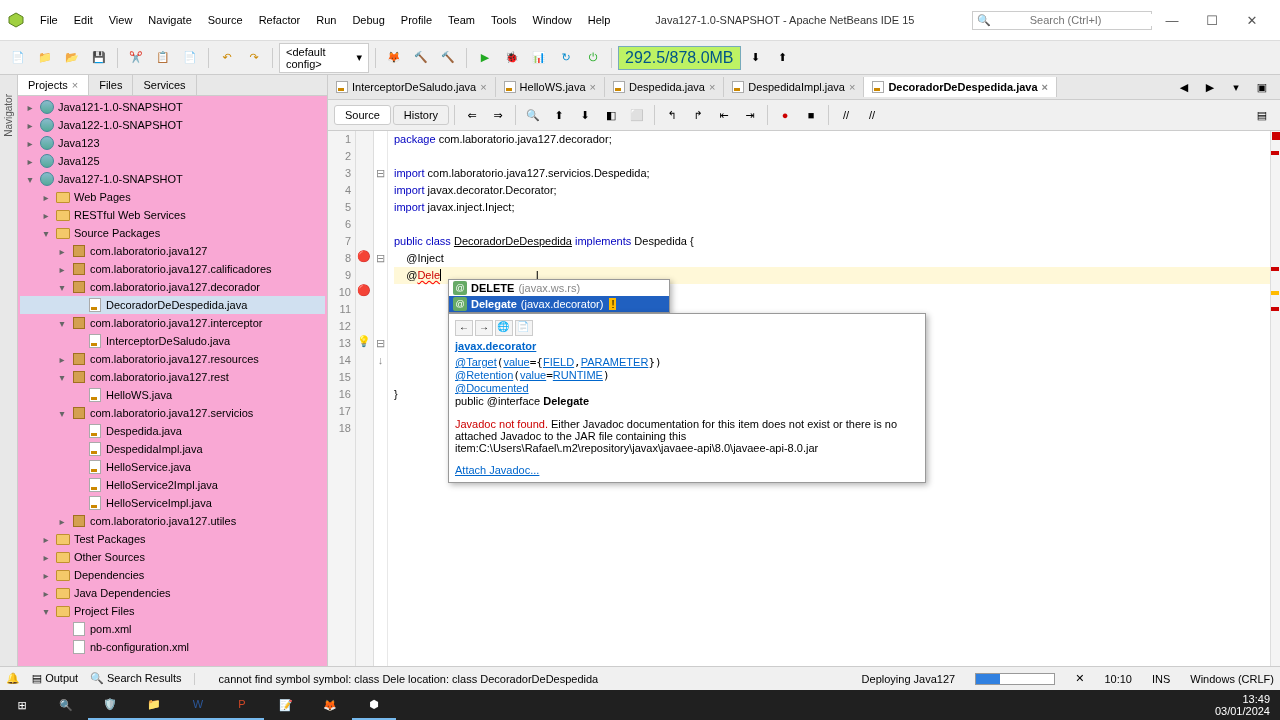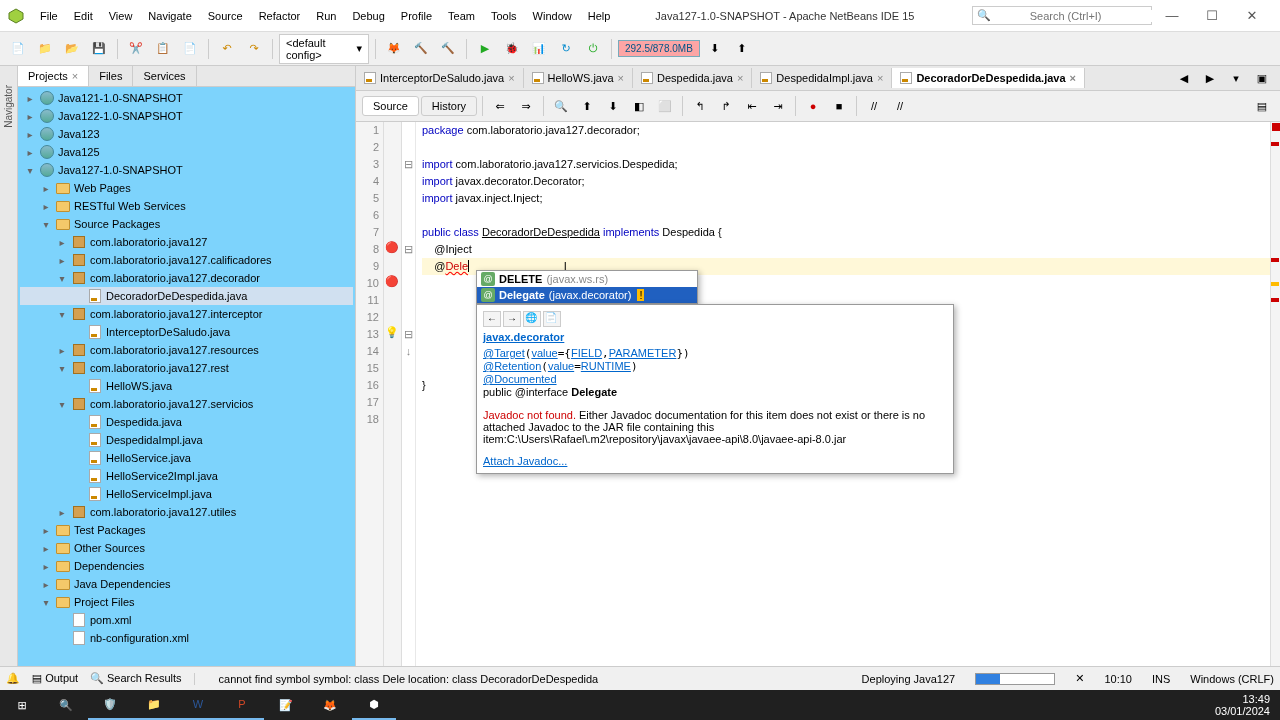--- a/index.html
+++ b/index.html
@@ -1,32 +1,32 @@
 <!DOCTYPE html>
 <html><head>
 <meta charset="utf-8">
 <style>
 * { margin: 0; padding: 0; box-sizing: border-box; font-family: Tahoma, sans-serif; font-size: 11px; }
 body { background: #f0f0f0; width: 1280px; height: 720px; overflow: hidden; position: relative; }
-.titlebar { height: 32px; background: #fff; display: flex; align-items: center; padding: 0 8px; border-bottom: 1px solid #ddd; }
+.titlebar { height: 41px; background: #fff; display: flex; align-items: center; padding: 0 8px; border-bottom: 1px solid #ddd; }
 .titlebar .logo { width: 16px; height: 16px; margin-right: 8px; }
 .menuitem { padding: 4px 8px; cursor: pointer; }
 .titlebar .title { margin-left: 37px; color: #333; text-align: right; }
 .titlebar .search { margin-left: auto; display: flex; align-items: center; border: 1px solid #ccc; padding: 2px 4px; width: 180px; }
 .titlebar .search input { border: none; outline: none; color: #999; flex: 1; margin-left: 39px; }
 .winbtn { width: 40px; text-align: center; color: #555; font-size: 13px; }
 .toolbar { height: 34px; background: #f0f0f0; display: flex; align-items: center; padding: 0 6px; gap: 3px; border-bottom: 1px solid #ccc; }
 .tbtn { width: 24px; height: 24px; display: flex; align-items: center; justify-content: center; }
 .tsep { width: 1px; height: 20px; background: #ccc; margin: 0 3px; }
 .config { border: 1px solid #ccc; padding: 2px 6px; background: #fff; width: 90px; display: flex; justify-content: space-between; align-items: center; }
-.memory { background: #fca5a5; border: 1px solid #7ab; padding: 2px 6px; font-size: 10px; color: #058; }
+.memory { background: #bef264; border: 1px solid #7ab; padding: 2px 6px; font-size: 16px; color: #058; }
 .main { display: flex; height: 600px; }
 .sidebar-tabs { width: 18px; background: #e8e8e8; border-right: 1px solid #ccc; display: flex; flex-direction: column; align-items: center; padding-top: 10px; gap: 8px; }
 .sidebar-tab { writing-mode: vertical-lr; transform: rotate(180deg); padding: 8px 1px; font-size: 10px; color: #555; border: 1px solid transparent; }
-.projects-panel { width: 338px; background: #7dd3fc; border-right: 1px solid #ccc; display: flex; flex-direction: column; }
+.projects-panel { width: 310px; background: #f9a8d4; border-right: 1px solid #ccc; display: flex; flex-direction: column; }
 .panel-tabs { display: flex; background: #e8e8e8; border-bottom: 1px solid #ccc; }
 .panel-tab { padding: 4px 10px; border-right: 1px solid #ccc; background: #e8e8e8; }
 .panel-tab.active { background: #fff; }
 .panel-tab .close { margin-left: 4px; color: #888; }
 .tree { overflow: auto; flex: 1; padding: 2px; }
 .tree-item { display: flex; align-items: center; padding: 1px 0; white-space: nowrap; }
 .tree-item .toggle { width: 12px; text-align: center; color: #666; cursor: pointer; font-size: 10px; }
 .tree-item .icon { width: 16px; height: 16px; margin: 0 3px; display: inline-flex; align-items: center; justify-content: center; }
 .tree-item.selected { background: #d0e0f0; }
 .indent-0 { padding-left: 4px; }

